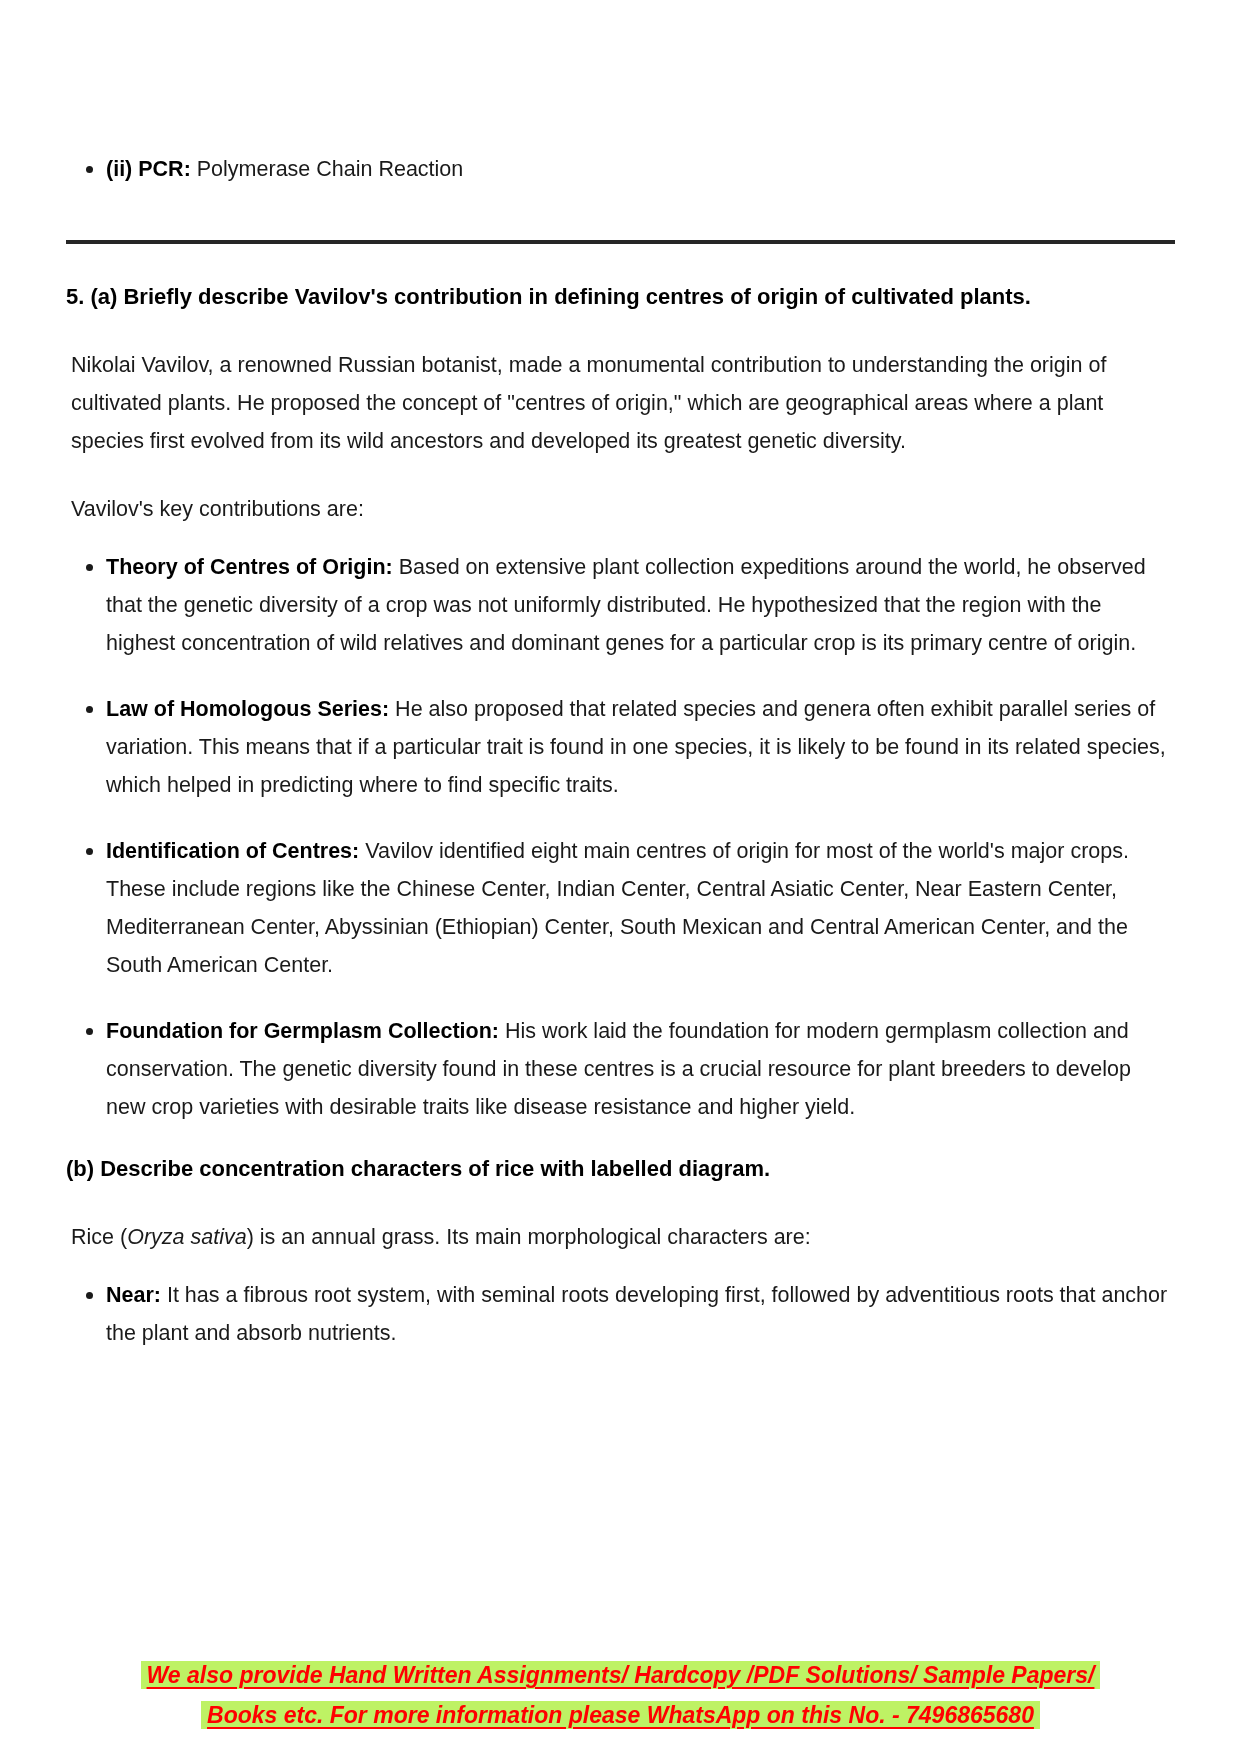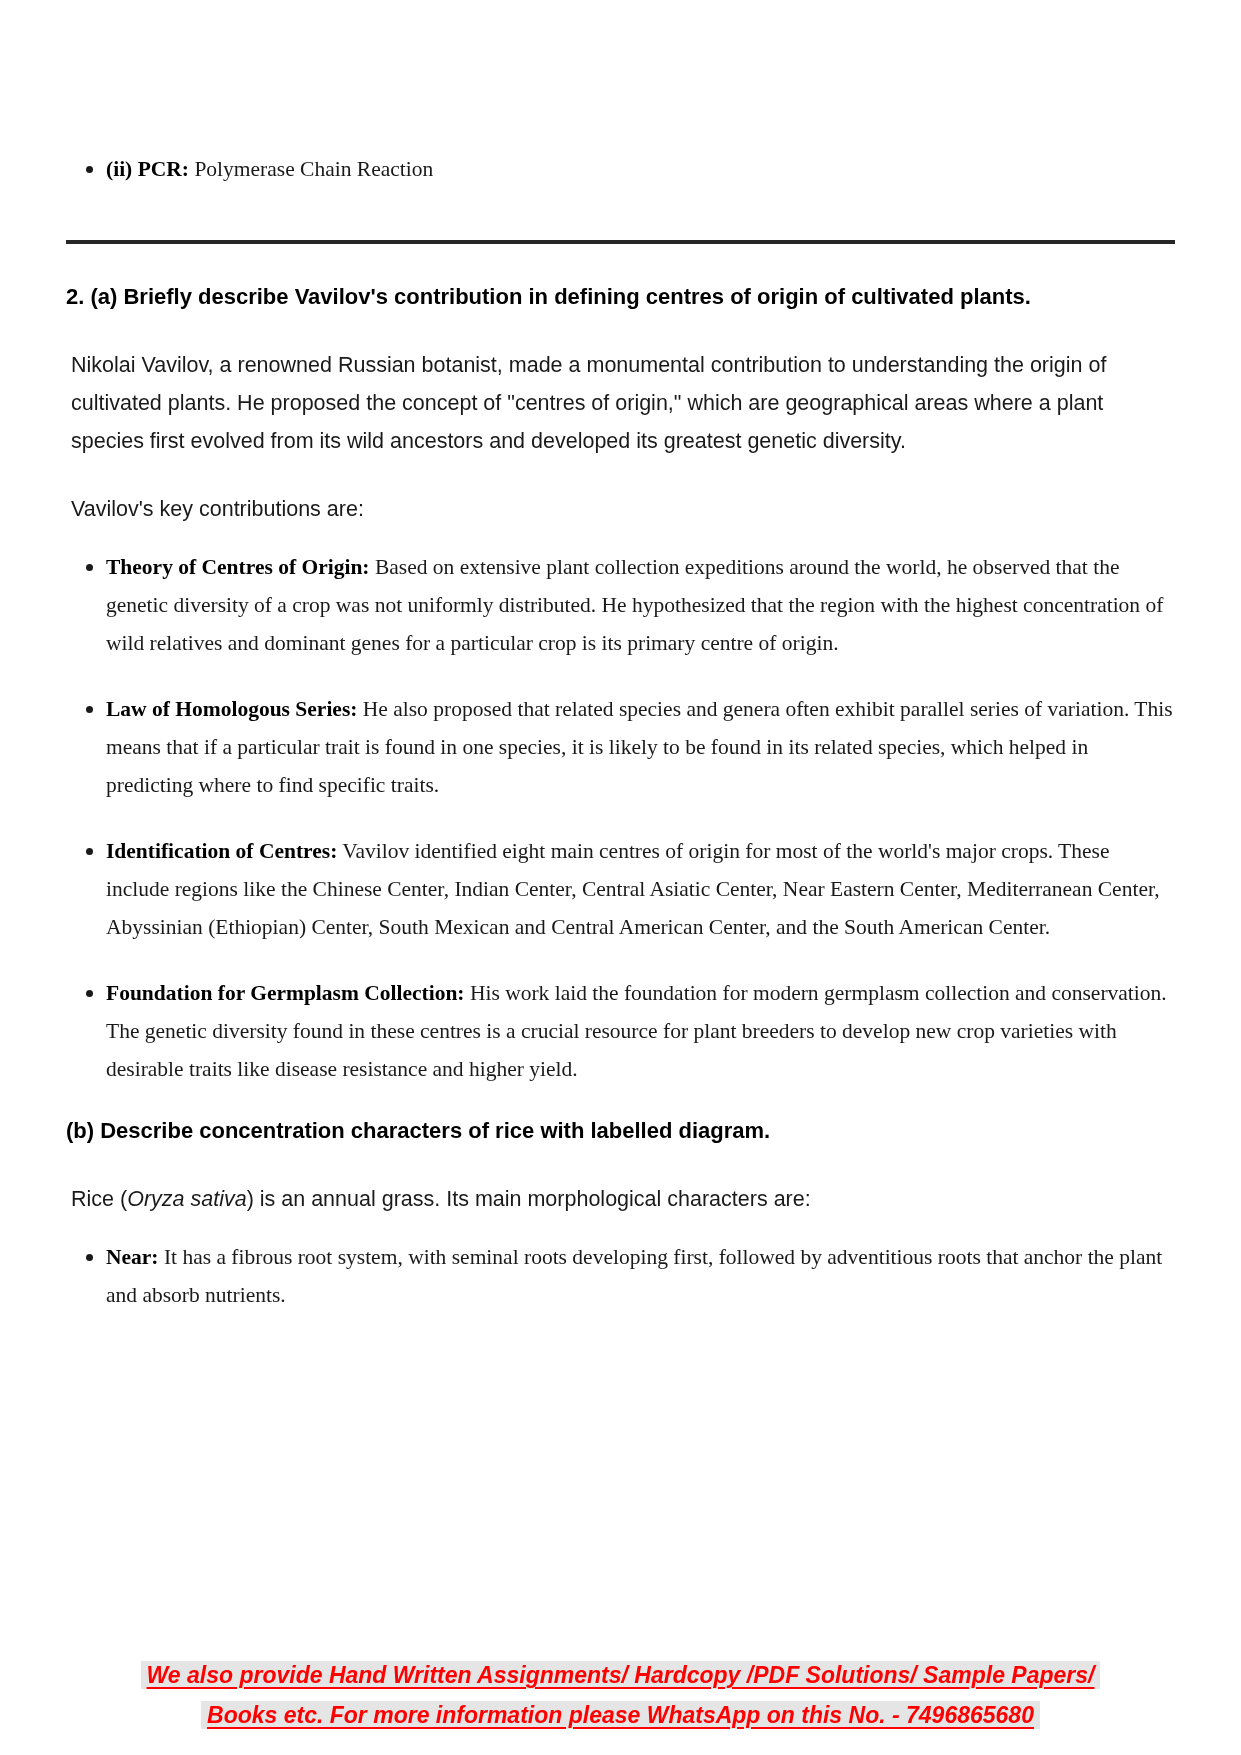--- a/index.html
+++ b/index.html
@@ -13,21 +13,21 @@
     line-height: 38px;
     color: #1a1a1a;
     overflow: hidden;
   }
   .content { padding: 0 66px; }
 
   p { margin: 30px 0 0 5px; }
 
   
   ul { list-style: none; margin: 20px 0 0 0; padding: 0; }
-  li { position: relative; padding-left: 40px; font-family: Liberation Serif, serif; }
+  li { position: relative; padding-left: 40px; }
   li + li { margin-top: 28px; }
   li .bullet-dot {
     position: absolute;
     left: 20px;
     top: 16px;
     width: 7px;
     height: 7px;
     border-radius: 50%;
     background: #1a1a1a;
   }
@@ -56,21 +56,21 @@
   .footer {
     position: absolute;
     left: 0;
     right: 0;
     bottom: 20px;
     text-align: center;
     font-size: 23px;
     line-height: 40px;
   }
   .footer .hl {
-    background: #e5e5e5;
+    background: #bef264;
     color: #ff0000;
     font-weight: bold;
     font-style: italic;
     text-decoration: underline;
     text-decoration-thickness: 2px;
     text-underline-offset: 4px;
     padding: 1px 6px;
   }
 </style>
 </head>
@@ -82,21 +82,21 @@
     <ul class="pcr-list">
       <li>
         <span class="bullet-dot"></span>
         <strong>(ii) PCR:</strong>
         <span>Polymerase Chain Reaction</span>
       </li>
     </ul>
 
     <hr class="divider">
 
-    <div class="heading">2. (a) Briefly describe Vavilov's contribution in defining centres of origin of cultivated plants.</div>
+    <div class="heading">5. (a) Briefly describe Vavilov's contribution in defining centres of origin of cultivated plants.</div>
 
     <p>Nikolai Vavilov, a renowned Russian botanist, made a monumental contribution to understanding the origin of cultivated plants. He proposed the concept of "centres of origin," which are geographical areas where a plant species first evolved from its wild ancestors and developed its greatest genetic diversity.</p>
 
     <p>Vavilov's key contributions are:</p>
 
     <ul class="main-list">
       <li>
         <span class="bullet-dot"></span>
         <strong>Theory of Centres of Origin:</strong>
         <span>Based on extensive plant collection expeditions around the world, he observed that the genetic diversity of a crop was not uniformly distributed. He hypothesized that the region with the highest concentration of wild relatives and dominant genes for a particular crop is its primary centre of origin.</span>

